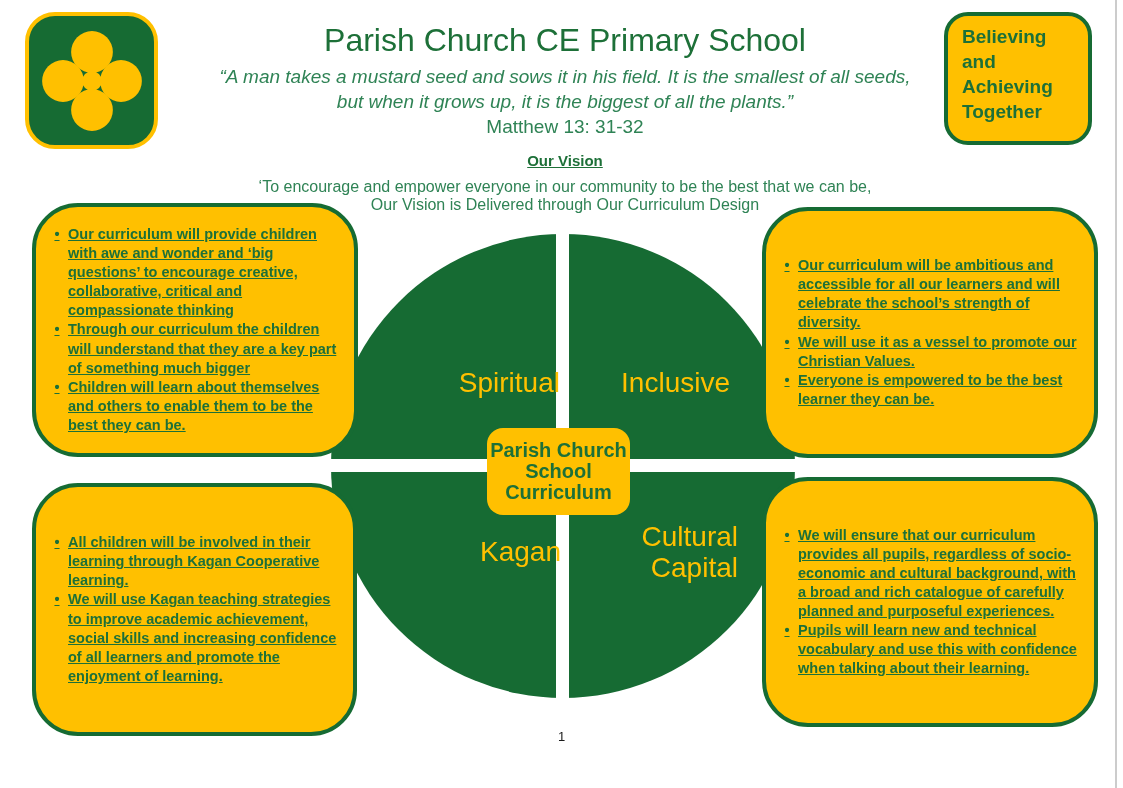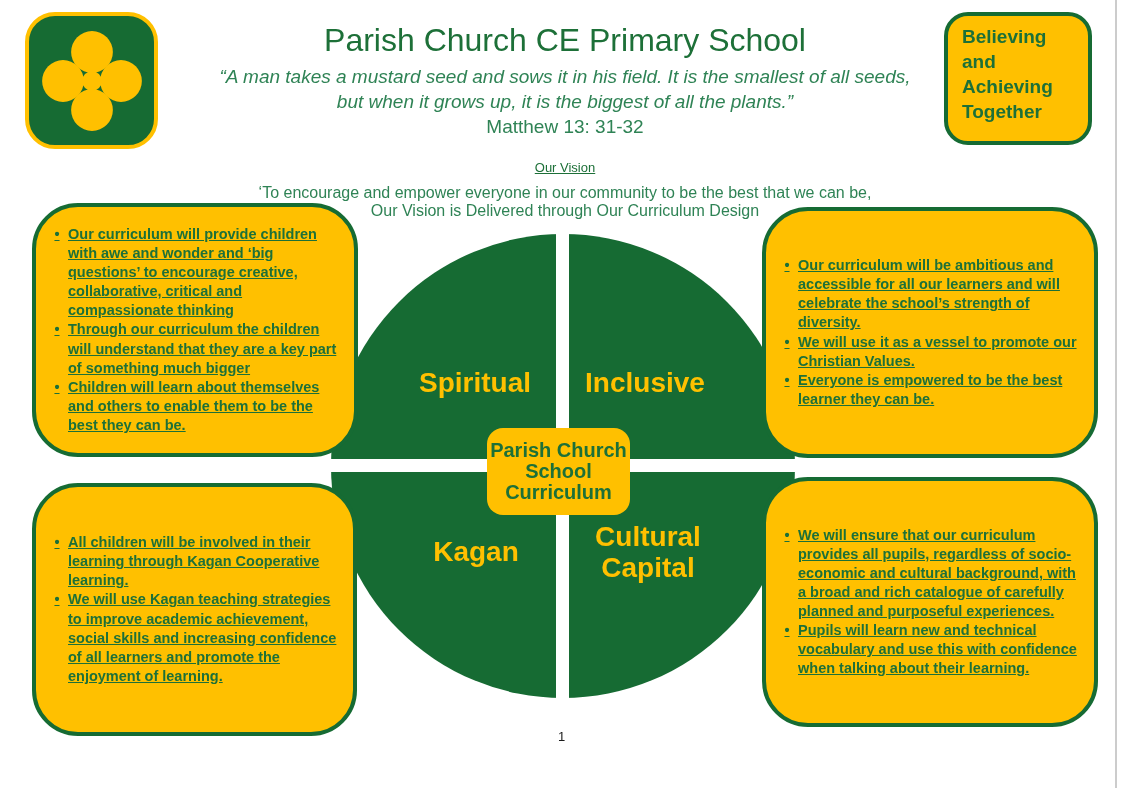--- a/index.html
+++ b/index.html
@@ -15,34 +15,34 @@
     border:4px solid var(--yellow);border-radius:30px;box-sizing:border-box;
     display:flex;align-items:center;justify-content:center;}
   .logo svg{width:116px;height:116px;}
 
   
   .header{position:absolute;left:150px;top:22px;width:830px;text-align:center;}
   .title{font-size:32px;font-weight:normal;color:var(--green-text);white-space:nowrap;}
   .quote{margin-top:5px;font-style:italic;font-size:19px;color:var(--green-mid);line-height:25px;}
   .quote div{white-space:nowrap;}
   .ref{font-size:19px;color:var(--green-mid);line-height:25px;}
-  .vision-heading{margin-top:21px;font-size:13px;font-weight:normal;text-decoration:underline;color:var(--green-text);}
+  .vision-heading{margin-top:13px;font-size:15px;font-weight:bold;text-decoration:underline;color:var(--green-text);}
   .vision{font-size:16px;color:var(--green-mid);line-height:18px;margin-top:9px;}
   .vision div{white-space:nowrap;}
 
   
   .badge{position:absolute;left:944px;top:12px;width:148px;height:133px;box-sizing:border-box;
     background:var(--yellow);border:4px solid var(--green);border-radius:24px;
     padding:8px 10px 15px 14px;color:var(--green-text);font-weight:bold;font-size:19px;line-height:1.32;}
 
   
   .circle{position:absolute;left:331px;top:234px;width:464px;height:464px;border-radius:50%;background:var(--green);}
   .cross-v{position:absolute;left:556px;top:234px;width:13px;height:464px;background:#fff;}
   .cross-h{position:absolute;left:331px;top:459px;width:464px;height:13px;background:#fff;}
-  .quad-label{position:absolute;color:var(--yellow);font-weight:bold;font-size:28px;text-align:center;line-height:1.1;}
+  .quad-label{position:absolute;color:var(--yellow);font-weight:normal;font-size:28px;text-align:right;line-height:1.1;}
   .q-spiritual{left:390px;top:368px;width:170px;}
   .q-inclusive{left:560px;top:368px;width:170px;}
   .q-kagan{left:391px;top:537px;width:170px;}
   .q-cultural{left:558px;top:522px;width:180px;}
   .center-box{position:absolute;left:487px;top:428px;width:143px;height:87px;background:var(--yellow);
     border-radius:16px;display:flex;flex-direction:column;align-items:center;justify-content:center;
     color:var(--green-text);font-weight:bold;font-size:20px;line-height:21px;text-align:center;}
 
   
   .panel{position:absolute;background:var(--yellow);border:4px solid var(--green);border-radius:46px;

